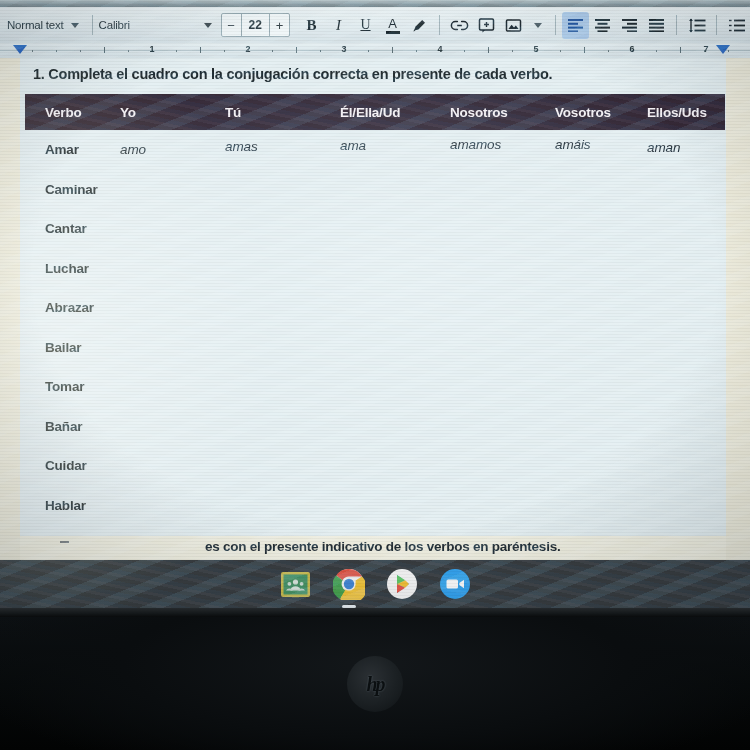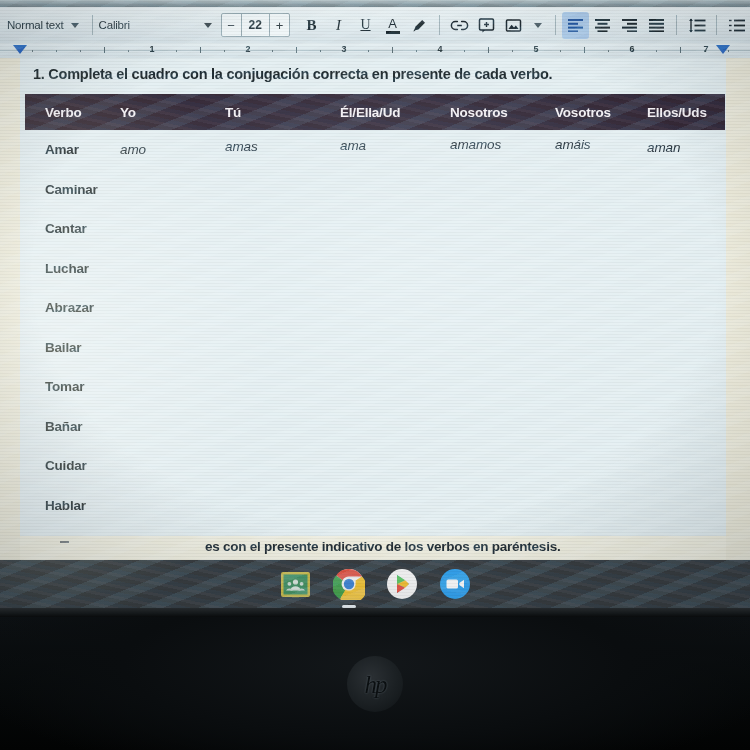--- a/index.html
+++ b/index.html
@@ -407,22 +407,22 @@
     height: 56px;
     border-radius: 50%;
     background: radial-gradient(circle at 42% 38%, #2b3034 0%, #1b2023 55%, #10141600 100%);
     display: flex;
     align-items: center;
     justify-content: center;
   }
   #hp-logo .hp-txt {
     font-family: "Liberation Serif", serif;
     font-style: italic;
-    font-weight: 400;
-    font-size: 25px;
+    font-weight: 700;
+    font-size: 20px;
     color: #0b0f11;
     letter-spacing: -2px;
     line-height: 1;
     text-shadow: 0 0 2px rgba(120,135,145,0.55);
     text-align: right;
   }
 </style>
 </head>
 <body>
 

